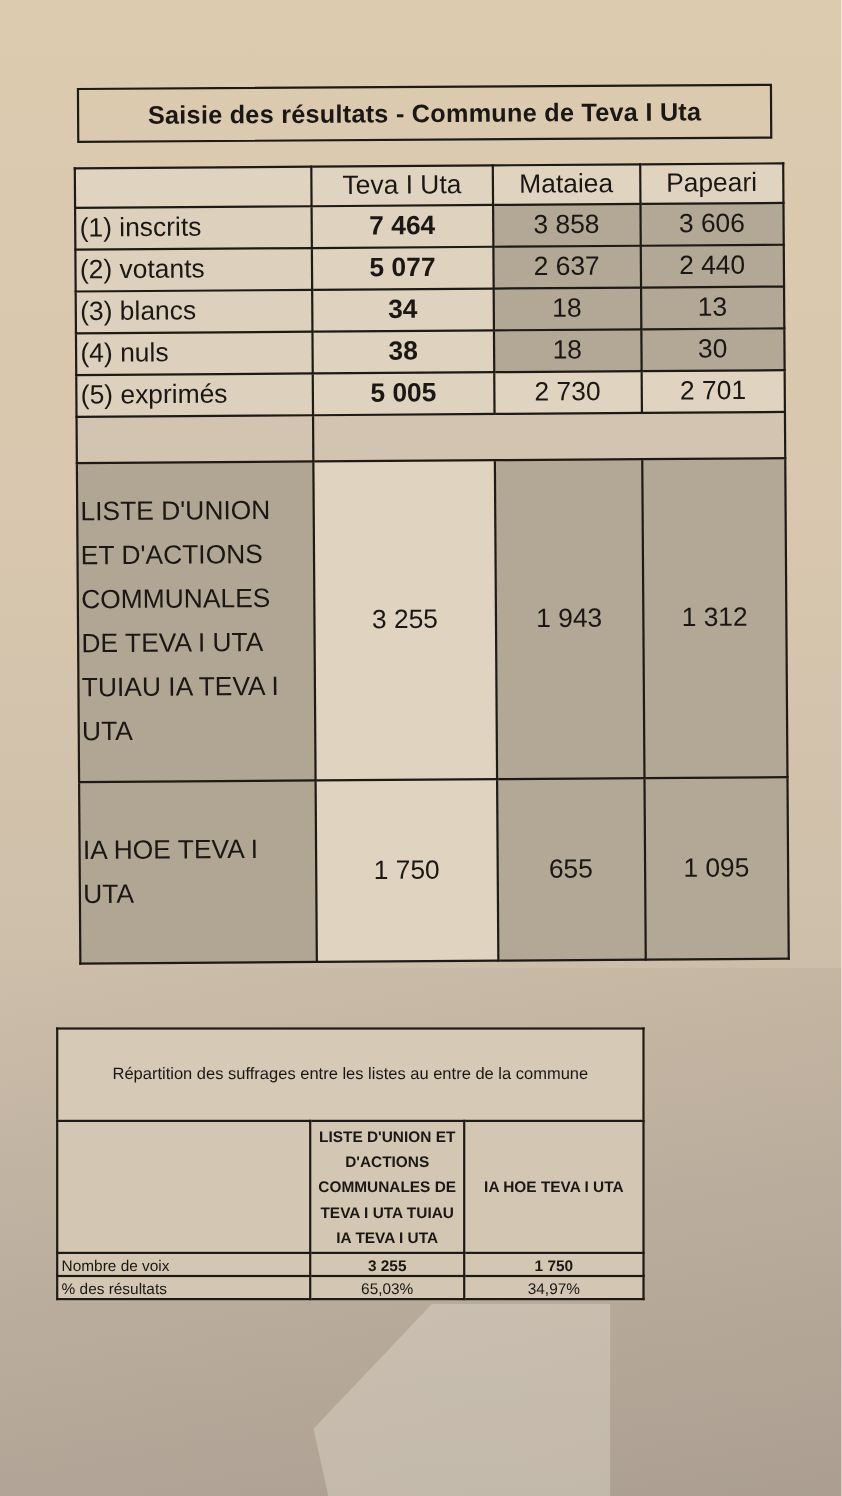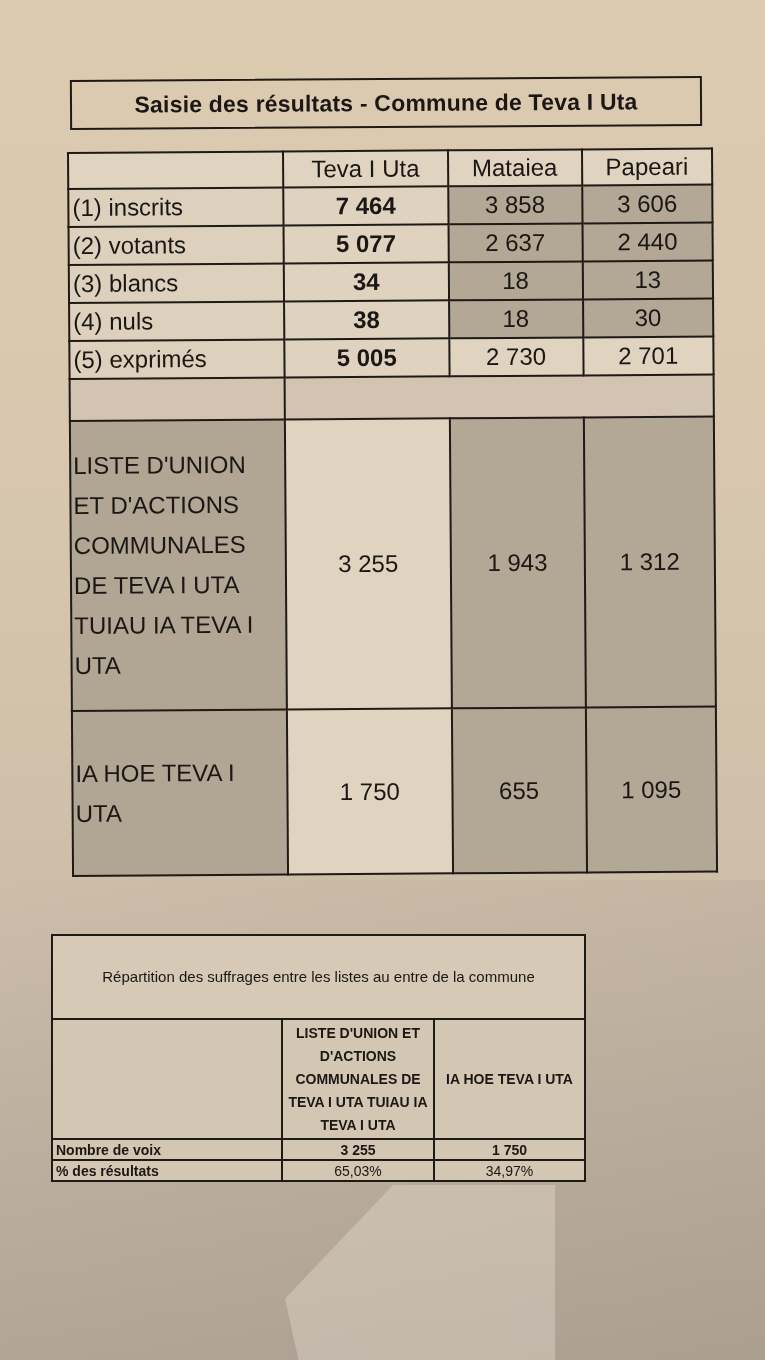--- a/index.html
+++ b/index.html
@@ -65,22 +65,22 @@
       border: 2px solid #1e1a16; border-bottom: none;
       height: 84px; display: flex; align-items: center; justify-content: center;
       text-align: center; font-size: 15px; line-height: 28px; padding: 0 20px;
       background: #d6c9b6;
     }
     table.sum { width: 100%; border-collapse: collapse; }
     table.sum td {
       border: 2px solid #1e1a16; font-size: 14px; background: #d3c6b3;
       height: 21px; padding: 0 3px;
     }
-    table.sum td.c1 { width: 230px; font-weight: bold; text-align: left; }
-    table.sum td.c2 { width: 152px; text-align: center; }
+    table.sum td.c1 { width: 230px; font-weight: normal; text-align: left; }
+    table.sum td.c2 { width: 140px; text-align: center; }
     table.sum td.c3 { text-align: center; }
     table.sum tr.head td { height: 120px; font-weight: bold; line-height: 23px; }
     table.sum td.b { font-weight: bold; }
   </style>
 </head>
 <body>
 
 <div class="shadow-a"></div>
 <div class="light-patch"></div>
 

